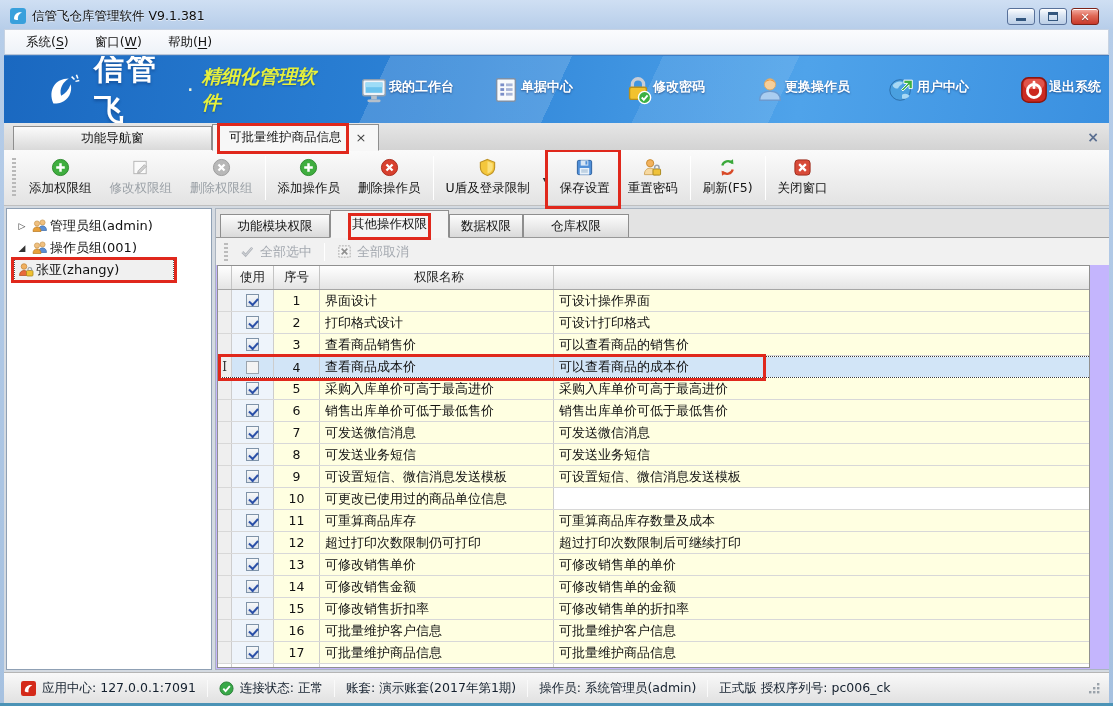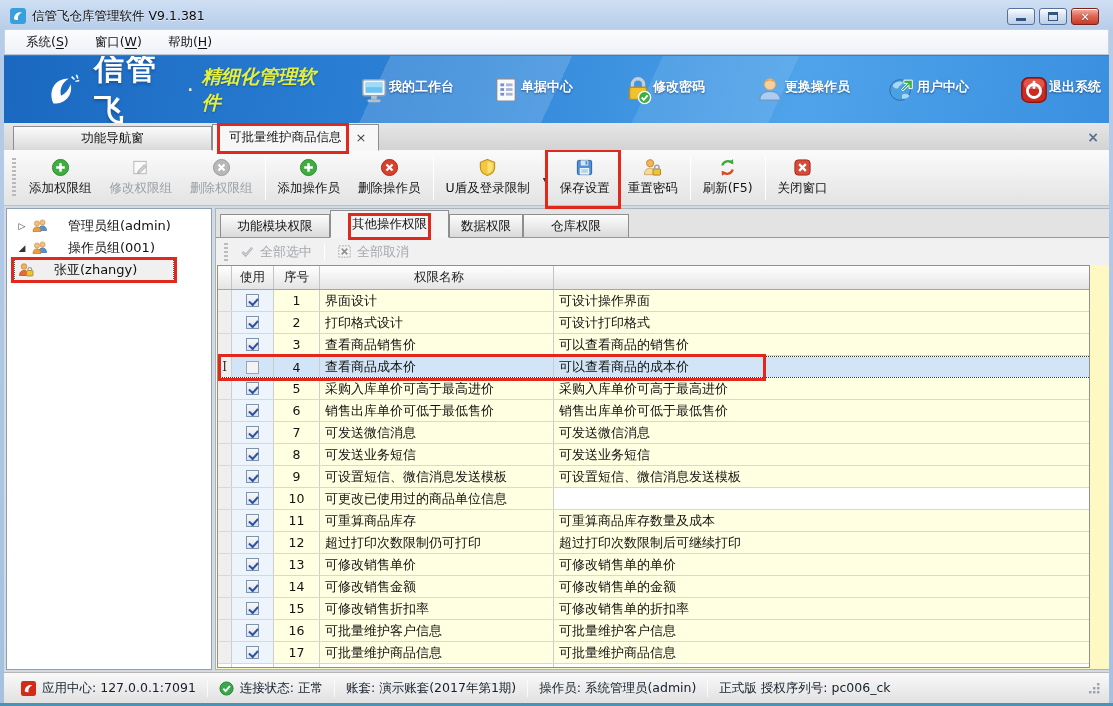--- a/index.html
+++ b/index.html
@@ -70,26 +70,26 @@
   .tsep{ width:1px; height:44px; background:#c3c3c3; border-right:1px solid #fff; margin:0 3px; }
   .drop{ position:absolute; right:-3px; top:22px; font-size:8px; color:#333; }
   .tbtn.hasdrop{ padding-right:14px; }
 
   
   .content{ flex:1; display:flex; background:#d4dae1; padding:2px 0 2px 2px; gap:3px; min-height:0; }
   .treepanel{ width:206px; background:#fff; border:1px solid #8fa0b4; padding-top:6px; overflow:hidden; }
   .titem{ display:flex; align-items:center; height:22px; padding-left:8px; cursor:pointer; }
   .titem .arrow{ width:14px; font-size:9px; color:#333; text-align:center; flex:none; }
   .titem.lvl1{ }
-  .tinner{ display:flex; align-items:center; gap:20px; height:20px; padding:0 3px; width:158px; }
+  .tinner{ display:flex; align-items:center; gap:2px; height:20px; padding:0 3px; width:158px; }
   .titem.sel .tinner{ background:#f0f0f0; outline:1px dotted #555; }
   .ticon16 svg{ width:16px; height:16px; display:block; }
   .tlabel{ white-space:nowrap; font-size:13px; }
 
-  .rightpanel{ flex:1; display:flex; flex-direction:column; min-width:0; background:#fef9c3; border:1px solid #aab4c0; border-right:none; }
+  .rightpanel{ flex:1; display:flex; flex-direction:column; min-width:0; background:#c4b5fd; border:1px solid #aab4c0; border-right:none; }
   .subtabs{ height:29px; display:flex; align-items:flex-end; background:#e3e3e3; border-bottom:1px solid #98989 8; border-bottom:1px solid #989898; padding-left:4px; position:relative; z-index:2; }
   .stab{ height:23px; border:1px solid #8e8e8e; border-bottom:none; background:linear-gradient(#fcfcfc,#dadada);
     display:flex; align-items:center; justify-content:center; cursor:pointer; white-space:nowrap; }
   .stab-0{ width:110px; } .stab-1{ width:119px; } .stab-2{ width:74px; } .stab-3{ width:106px; }
   .stab.active{ height:28px; background:#f4f4f4; border-bottom:1px solid #f4f4f4; margin-bottom:-1px; }
   .seltoolbar{ height:27px; background:#f1f1f1; display:flex; align-items:center; padding-left:4px; }
   .selbtn{ display:flex; align-items:center; gap:5px; color:#a3a8af; padding:0 8px; font-size:13px; }
   .selbtn svg{ width:15px; height:15px; display:block; }
   .ssep{ width:1px; height:18px; background:#c6c6c6; border-right:1px solid #fff; margin:0 4px; }
   .grip2{ width:4px; height:18px; margin:0 4px; background:repeating-linear-gradient(180deg,#bcbcbc 0 2px,transparent 2px 4px); }

